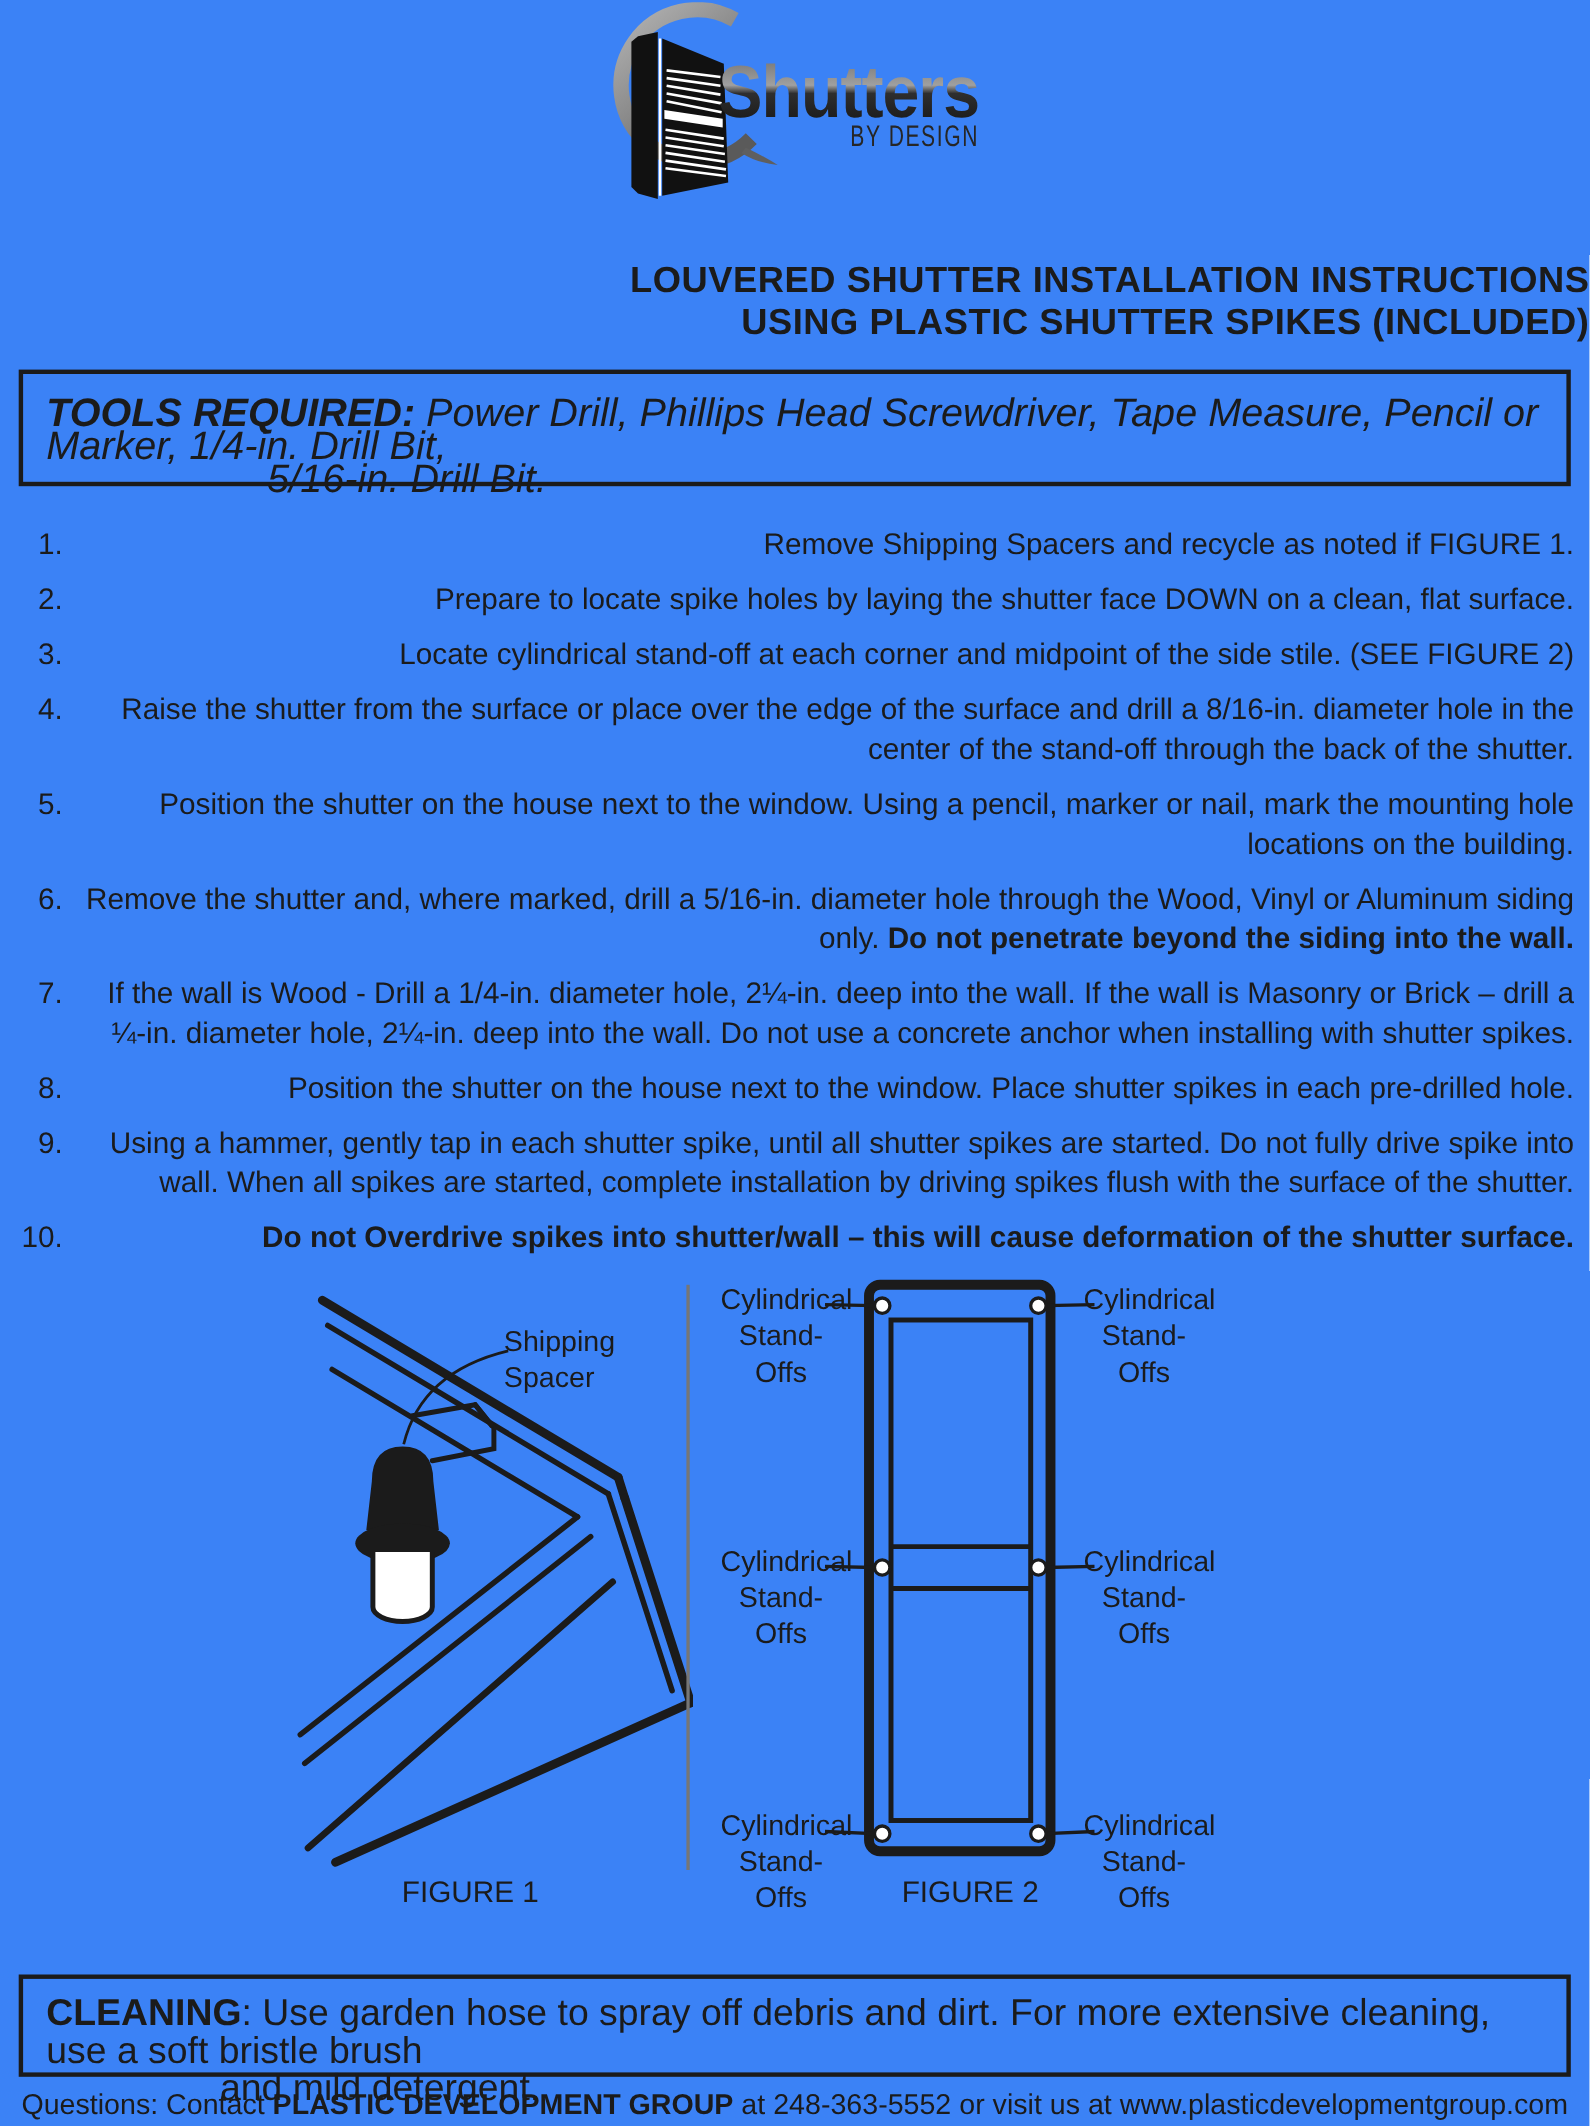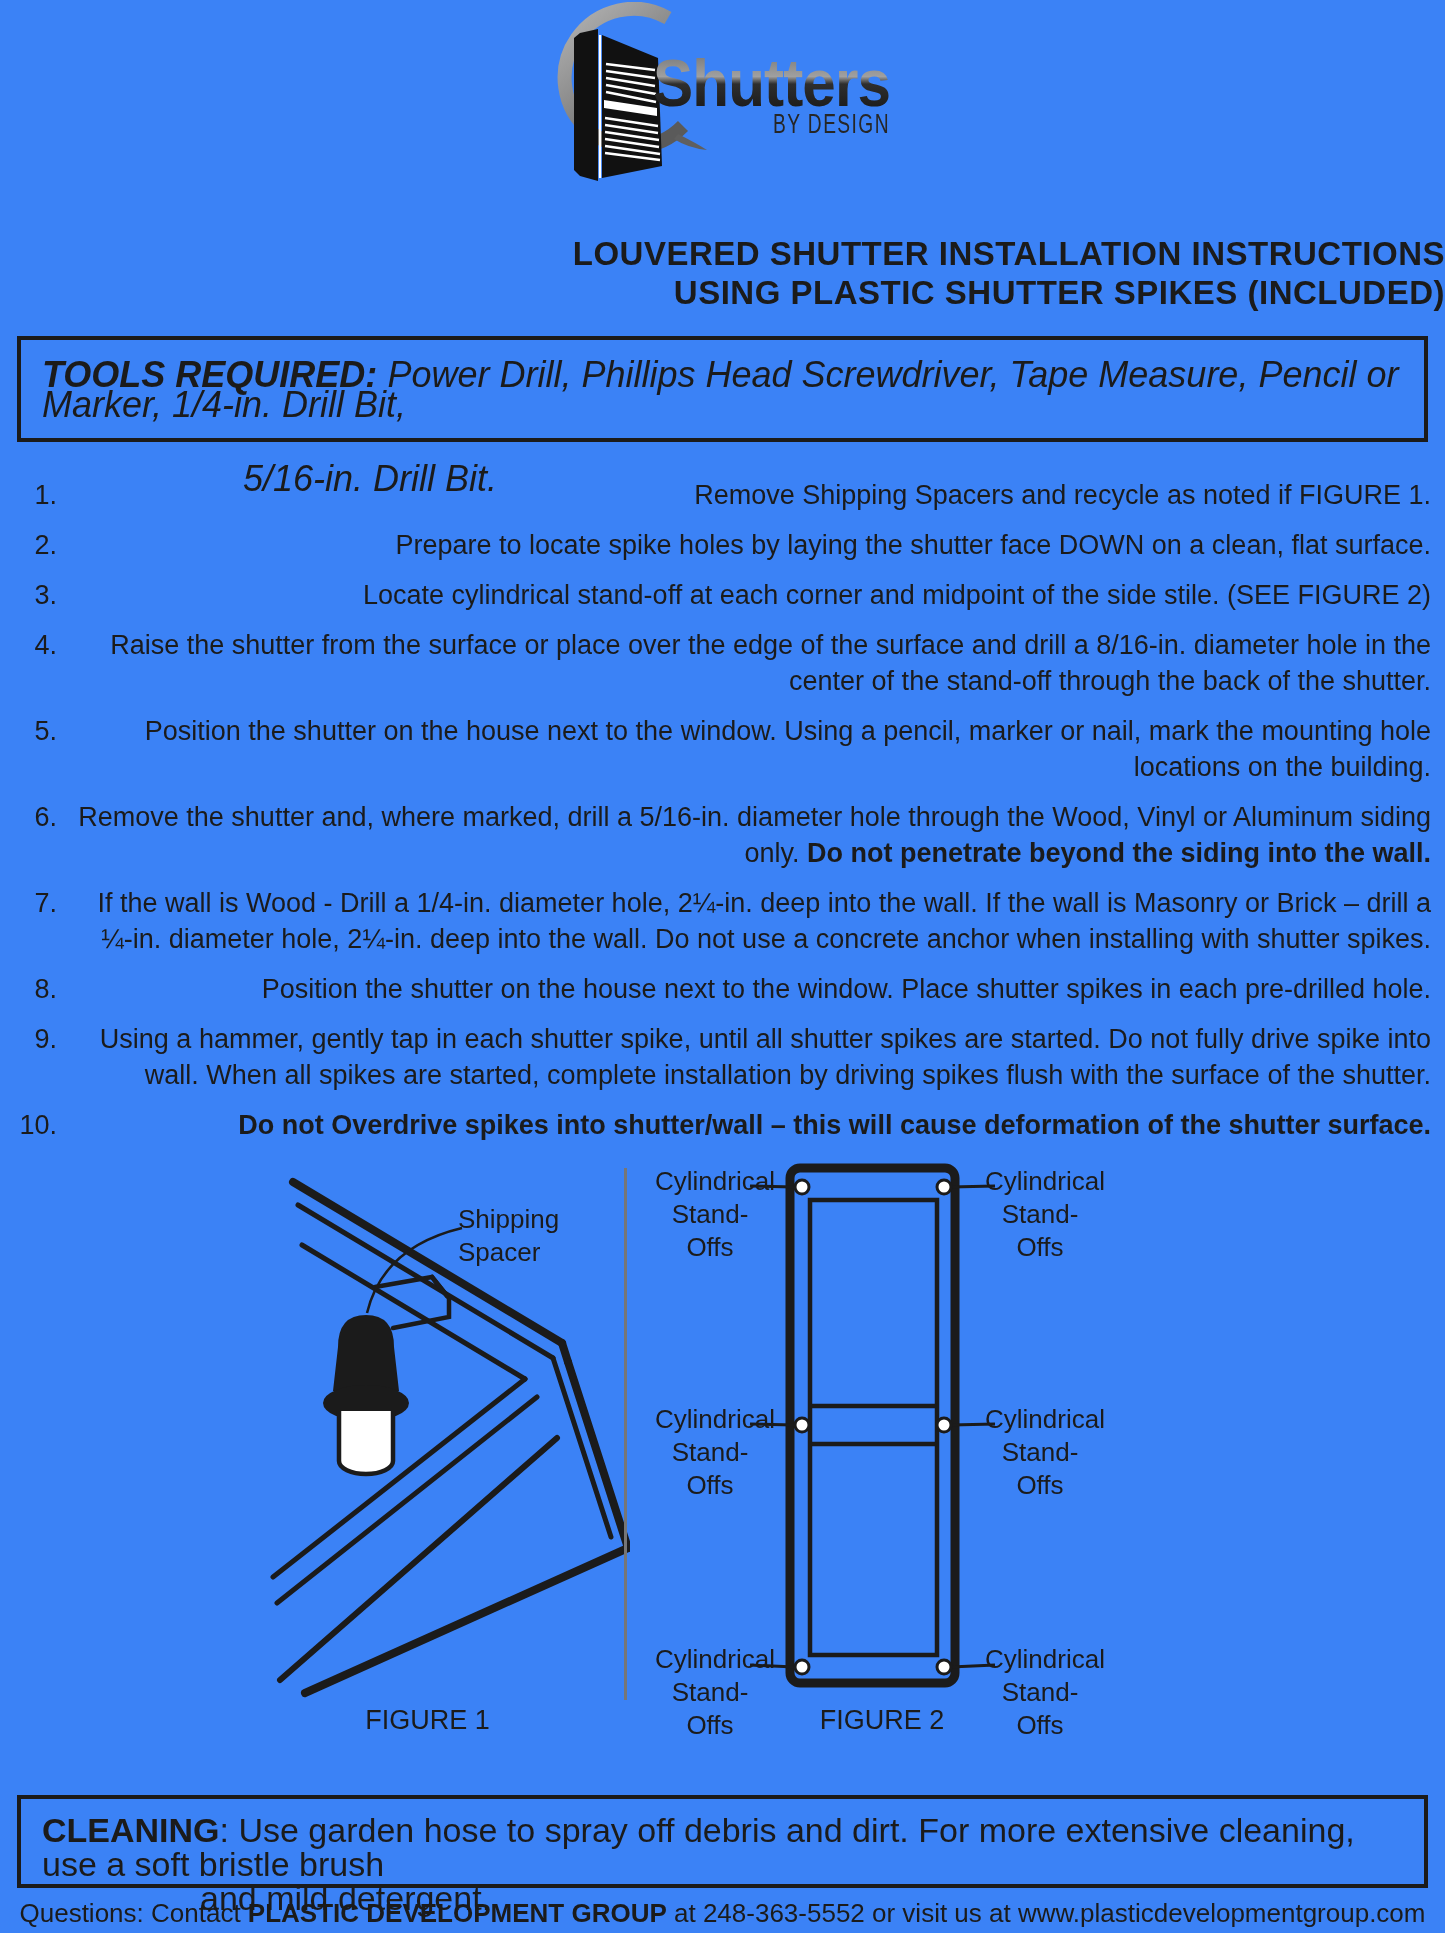--- a/index.html
+++ b/index.html
@@ -10,21 +10,21 @@
   
   .logo{position:absolute;left:550px;top:2px;width:345px;height:182px;}
   
   .title{position:absolute;left:0;top:234px;width:1445px;text-align:right;
          font-size:33px;font-weight:bold;line-height:39px;letter-spacing:.5px;}
   
   .tools-box{position:absolute;left:17px;top:336px;width:1411px;height:106px;
              border:4px solid #1b1b1b;box-sizing:border-box;font-size:36px;line-height:30px;
              padding:20px 20px 0 21px;font-style:italic;}
   .tools-box .bl{font-weight:bold;}
-  .tools-line2{margin-left:201px;margin-top:44px;}
+  .tools-line2{margin-left:201px;}
   .cleaning-box{position:absolute;left:17px;top:1795px;width:1411px;height:93px;
                 border:4px solid #1b1b1b;box-sizing:border-box;font-size:34px;line-height:34px;
                 padding:14px 20px 0 21px;}
   .cleaning-box .bl{font-weight:bold;}
   .cleaning-line2{margin-left:158px;}
   
   .instructions{position:absolute;left:15px;top:477px;width:1416px;font-size:27px;line-height:36px;}
   .li{display:flex;margin-bottom:14px;}
   .li .num{flex:0 0 42px;text-align:right;margin-right:8px;white-space:nowrap;}
   .li .txt{flex:1;text-align:right;}

